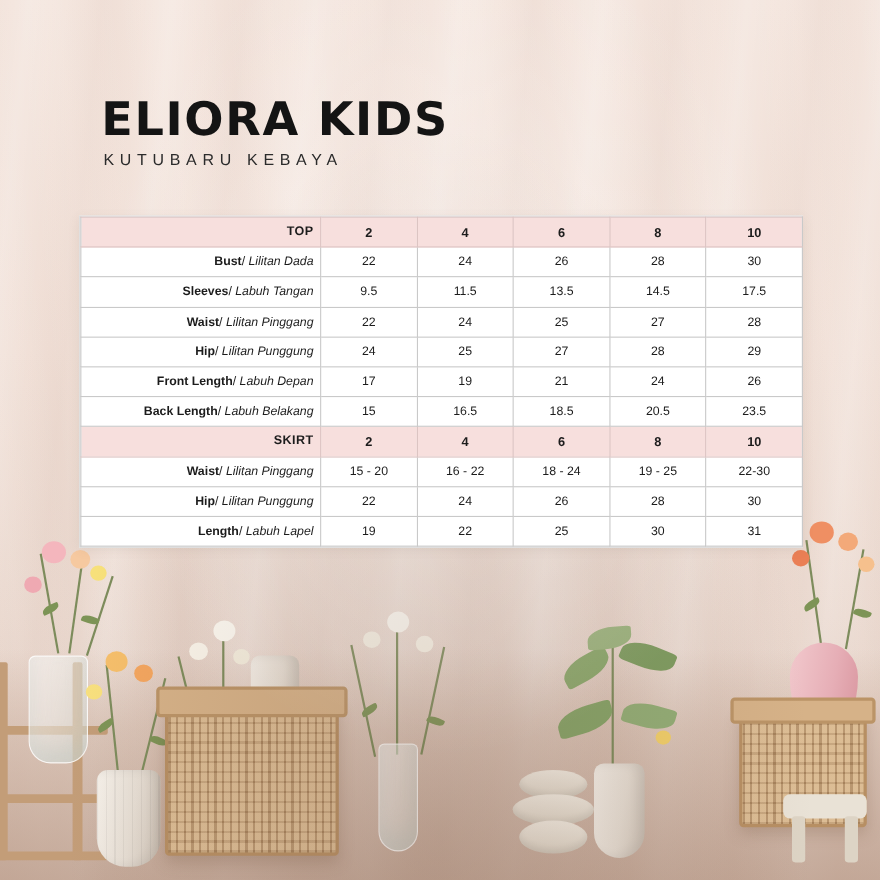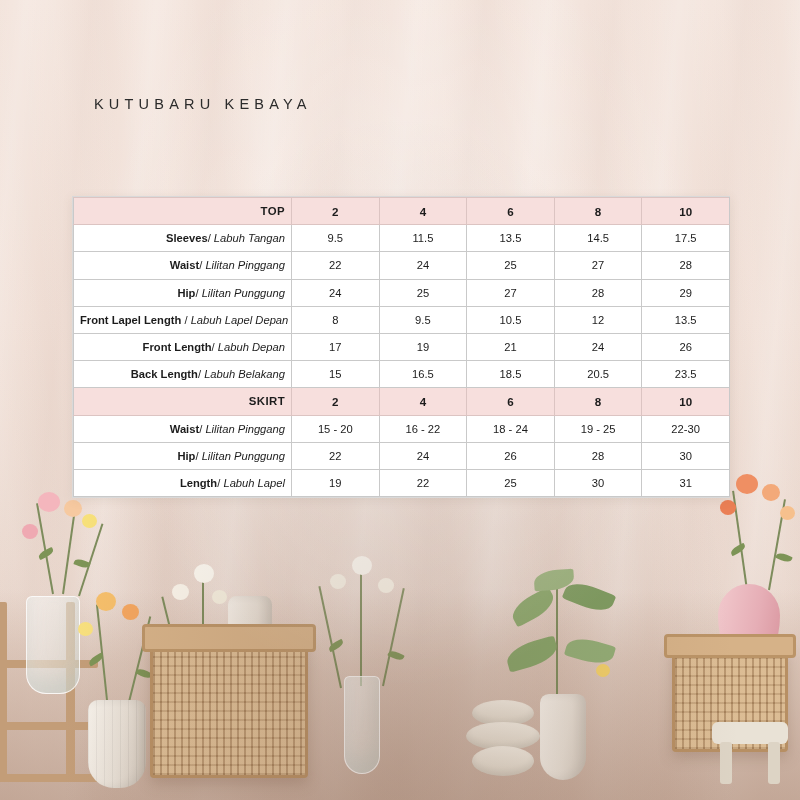--- a/index.html
+++ b/index.html
@@ -318,20 +318,21 @@
   <div class="prop" style="left:712px; top:722px; width:76px; height:62px;">
     <div class="stool-top" style="position:absolute; left:0; top:0; width:76px; height:22px;"></div>
     <div class="stool-leg" style="position:absolute; left:8px; top:20px; width:12px; height:42px;"></div>
     <div class="stool-leg" style="position:absolute; left:56px; top:20px; width:12px; height:42px;"></div>
   </div>
 
   <div class="vignette"></div>
 </div>
 
 <div class="title-block">
+  <h1 class="brand">ELIORA KIDS</h1>
   <div class="sub">KUTUBARU KEBAYA</div>
 </div>
 
 <div class="card">
   <table class="size-table">
     <colgroup>
       <col class="c-label">
         <col class="c-size">
         <col class="c-size">
         <col class="c-size">
@@ -343,20 +344,28 @@
       <tr class="header">
         <td class="label">TOP</td>
         <td class="val">2</td>
         <td class="val">4</td>
         <td class="val">6</td>
         <td class="val">8</td>
         <td class="val">10</td>
       </tr>
 
       <tr>
+        <td class="label"><b>Bust</b>/ <i>Lilitan Dada</i></td>
+        <td class="val">22</td>
+        <td class="val">24</td>
+        <td class="val">26</td>
+        <td class="val">28</td>
+        <td class="val">30</td>
+      </tr>
+      <tr>
         <td class="label"><b>Sleeves</b>/ <i>Labuh Tangan</i></td>
         <td class="val">9.5</td>
         <td class="val">11.5</td>
         <td class="val">13.5</td>
         <td class="val">14.5</td>
         <td class="val">17.5</td>
       </tr>
       <tr>
         <td class="label"><b>Waist</b>/ <i>Lilitan Pinggang</i></td>
         <td class="val">22</td>
@@ -365,28 +374,20 @@
         <td class="val">27</td>
         <td class="val">28</td>
       </tr>
       <tr>
         <td class="label"><b>Hip</b>/ <i>Lilitan Punggung</i></td>
         <td class="val">24</td>
         <td class="val">25</td>
         <td class="val">27</td>
         <td class="val">28</td>
         <td class="val">29</td>
-      </tr>
-      <tr>
-        <td class="label"><b>Front Lapel Length</b> / <i>Labuh Lapel Depan</i></td>
-        <td class="val">8</td>
-        <td class="val">9.5</td>
-        <td class="val">10.5</td>
-        <td class="val">12</td>
-        <td class="val">13.5</td>
       </tr>
       <tr>
         <td class="label"><b>Front Length</b>/ <i>Labuh Depan</i></td>
         <td class="val">17</td>
         <td class="val">19</td>
         <td class="val">21</td>
         <td class="val">24</td>
         <td class="val">26</td>
       </tr>
       <tr>

